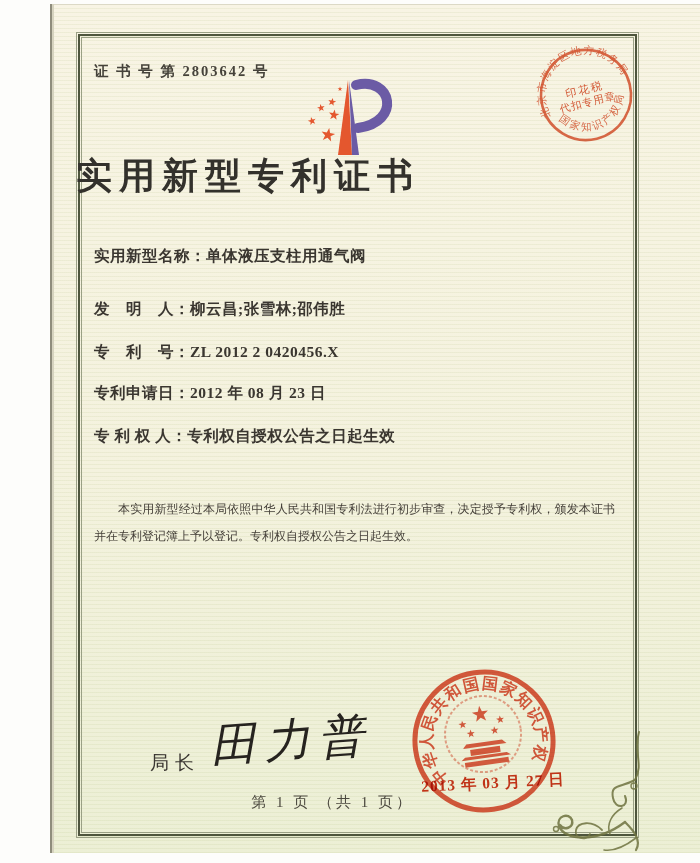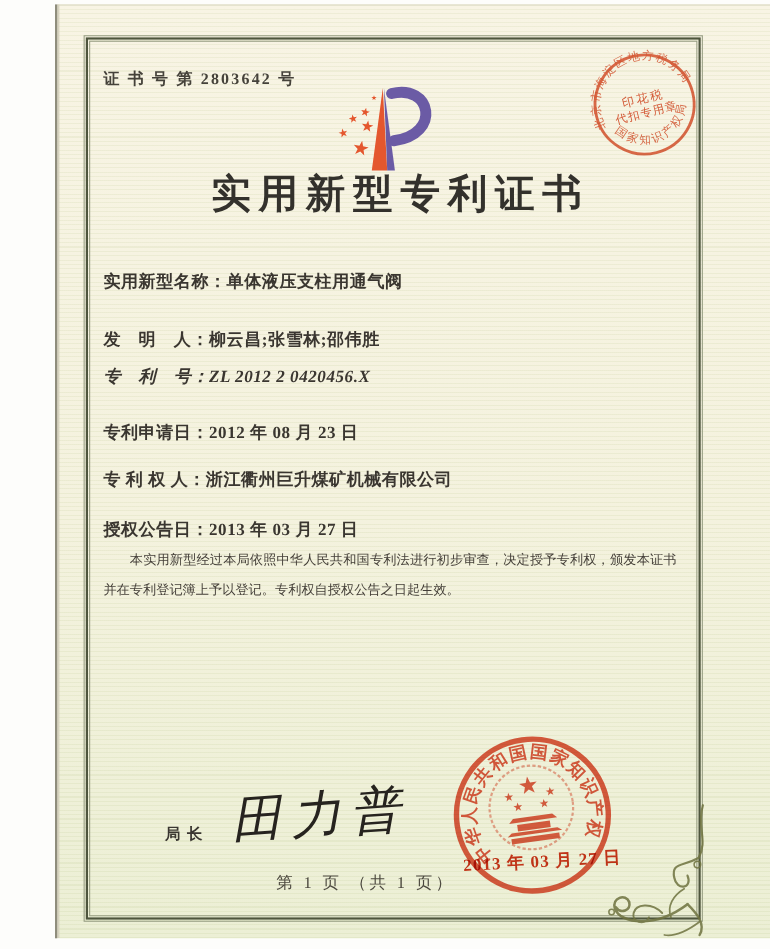--- a/index.html
+++ b/index.html
@@ -25,38 +25,38 @@
   }
   .frame-inner{
     width:100%;height:100%;border:1px solid #9aa085;box-sizing:border-box;
   }
   .cert-no{
     position:absolute;left:42px;top:58px;
     font-size:14.5px;letter-spacing:2px;color:#45423a;font-weight:600;text-align:right;
   }
   .logo-svg{position:absolute;left:250px;top:70px;}
   .title{
-    position:absolute;left:24px;top:148px;width:576px;text-align:center;
+    position:absolute;left:24px;top:148px;width:576px;text-align:left;
     font-size:36px;font-weight:bold;letter-spacing:7px;color:#33312c;
     font-family:"Liberation Serif","DejaVu Serif",serif;
   }
   .field-row{
     position:absolute;left:42px;width:520px;
     font-size:15.5px;font-weight:600;color:#3a3630;letter-spacing:0.5px;
     white-space:nowrap;
   }
-  .f0{top:242px;} .f1{top:295px;} .f2{top:328px;font-style:italic;} .f3{top:379px;font-family:Liberation Serif, serif;} .f4{top:422px;} .f5{top:467px;}
+  .f0{top:242px;} .f1{top:295px;} .f2{top:338px;} .f3{top:379px;font-family:Liberation Serif, serif;} .f4{top:422px;} .f5{top:467px;}
   .body-text{
     position:absolute;left:42px;top:492px;width:521px;
     font-size:12px;line-height:27px;color:#443f38;text-align:justify;
   }
   .body-text p{margin:0;text-indent:2em;}
   .signer-title{
     position:absolute;left:98px;top:746px;
-    font-size:14px;letter-spacing:6px;color:#3a3631;font-weight:700;
+    font-size:19px;letter-spacing:6px;color:#3a3631;font-weight:400;
   }
   .signature{
     position:absolute;left:158px;top:706px;
     font-size:46px;font-style:italic;color:#26231f;
     transform:rotate(-4deg);letter-spacing:8px;
     font-family:"DejaVu Serif","Liberation Serif",serif;
   }
   .footer{
     position:absolute;left:24px;top:789px;width:563px;text-align:center;
     font-size:15px;letter-spacing:3px;color:#4c493f;transform:translateX(-25px);
@@ -100,22 +100,21 @@
     <polygon points="47,6 50,81 57,81" fill="#6b5ba5"></polygon>
     <path d="M54,11 C 90,2 100,48 56,54" fill="none" stroke="#6b5ba5" stroke-width="10" stroke-linecap="round"></path>
   </svg>
 
   <div class="title">实用新型专利证书</div>
 
   <div class="field-row f0"><span>实用新型名称：</span><span>单体液压支柱用通气阀</span></div>
   <div class="field-row f1"><span>发　明　人：</span><span>柳云昌;张雪林;邵伟胜</span></div>
   <div class="field-row f2"><span>专　利　号：</span><span>ZL 2012 2 0420456.X</span></div>
   <div class="field-row f3"><span>专利申请日：</span><span>2012 年 08 月 23 日</span></div>
-  <div class="field-row f4"><span>专 利 权 人：</span><span>浙江衢州巨升煤矿机械有限公司</span></div>
-  <div class="field-row f5"><span>授权公告日：</span><span>2013 年 03 月 27 日</span></div>
+  <div class="field-row f4"><span>专 利 权 人：</span><span>专利权自授权公告之日起生效</span></div>
 
   <div class="body-text">
     <p>本实用新型经过本局依照中华人民共和国专利法进行初步审查，决定授予专利权，颁发本证书并在专利登记簿上予以登记。专利权自授权公告之日起生效。</p>
   </div>
 
   <div class="signer-title">局长</div>
   <div class="signature">田力普</div>
 
   <div class="footer">第 1 页 （共 1 页）</div>
 

